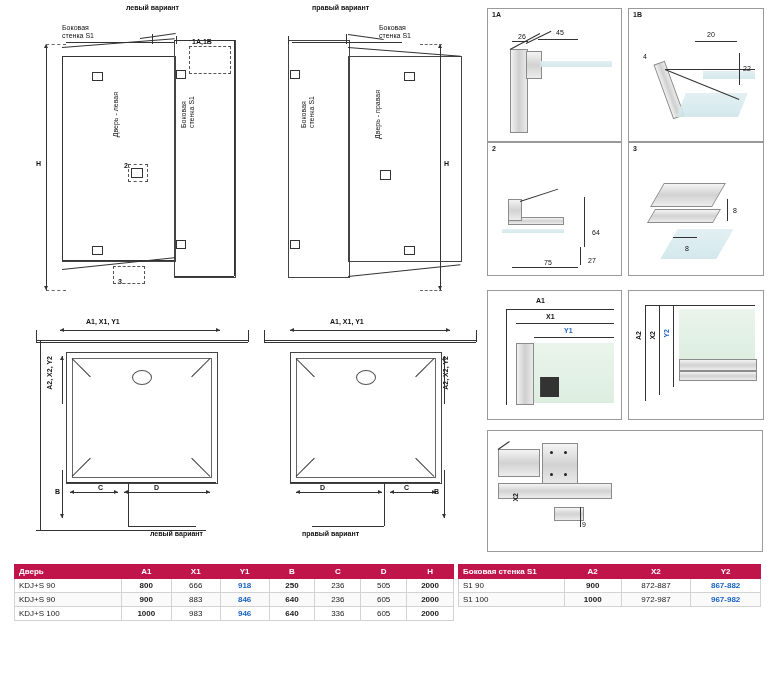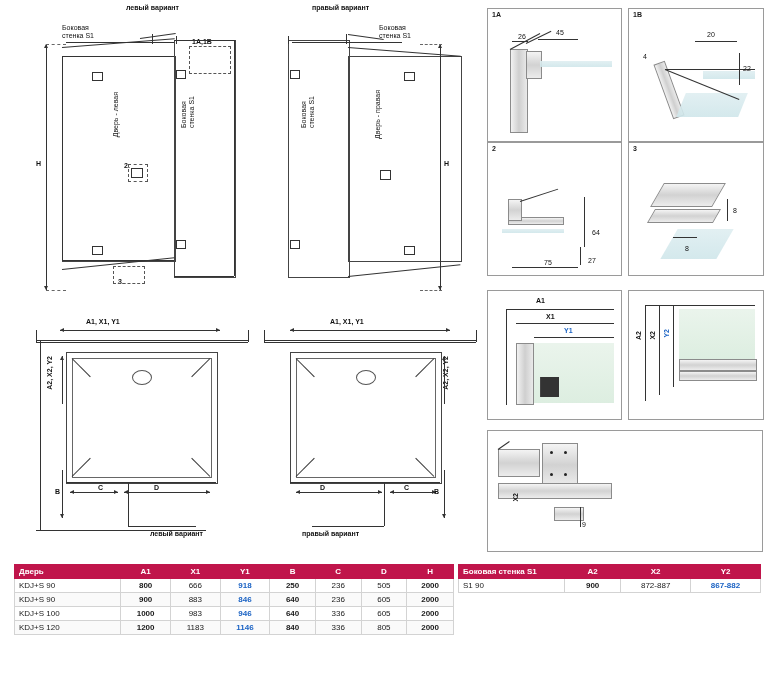--- a/index.html
+++ b/index.html
@@ -353,30 +353,20 @@
         <tr>
           <td>KDJ+S 100</td>
           <td class="bold">1000</td>
           <td>983</td>
           <td class="hi">946</td>
           <td class="bold">640</td>
           <td>336</td>
           <td>605</td>
           <td class="bold">2000</td>
         </tr>
-        <tr>
-          <td>KDJ+S 120</td>
-          <td class="bold">1200</td>
-          <td>1183</td>
-          <td class="hi">1146</td>
-          <td class="bold">840</td>
-          <td>336</td>
-          <td>805</td>
-          <td class="bold">2000</td>
-        </tr>
       </tbody>
     </table>
   </div>
 
   <div class="tbl-right">
     <table>
       <thead>
         <tr>
           <th style="width:110px;">Боковая стенка S1</th>
           <th style="width:54px;">A2</th>
@@ -384,17 +374,23 @@
           <th style="width:70px;">Y2</th>
         </tr>
       </thead>
       <tbody>
         <tr>
           <td>S1 90</td>
           <td class="bold">900</td>
           <td>872-887</td>
           <td class="hi">867-882</td>
         </tr>
+        <tr>
+          <td>S1 100</td>
+          <td class="bold">1000</td>
+          <td>972-987</td>
+          <td class="hi">967-982</td>
+        </tr>
       </tbody>
     </table>
   </div>
 
 </div>
 
 </body></html>

